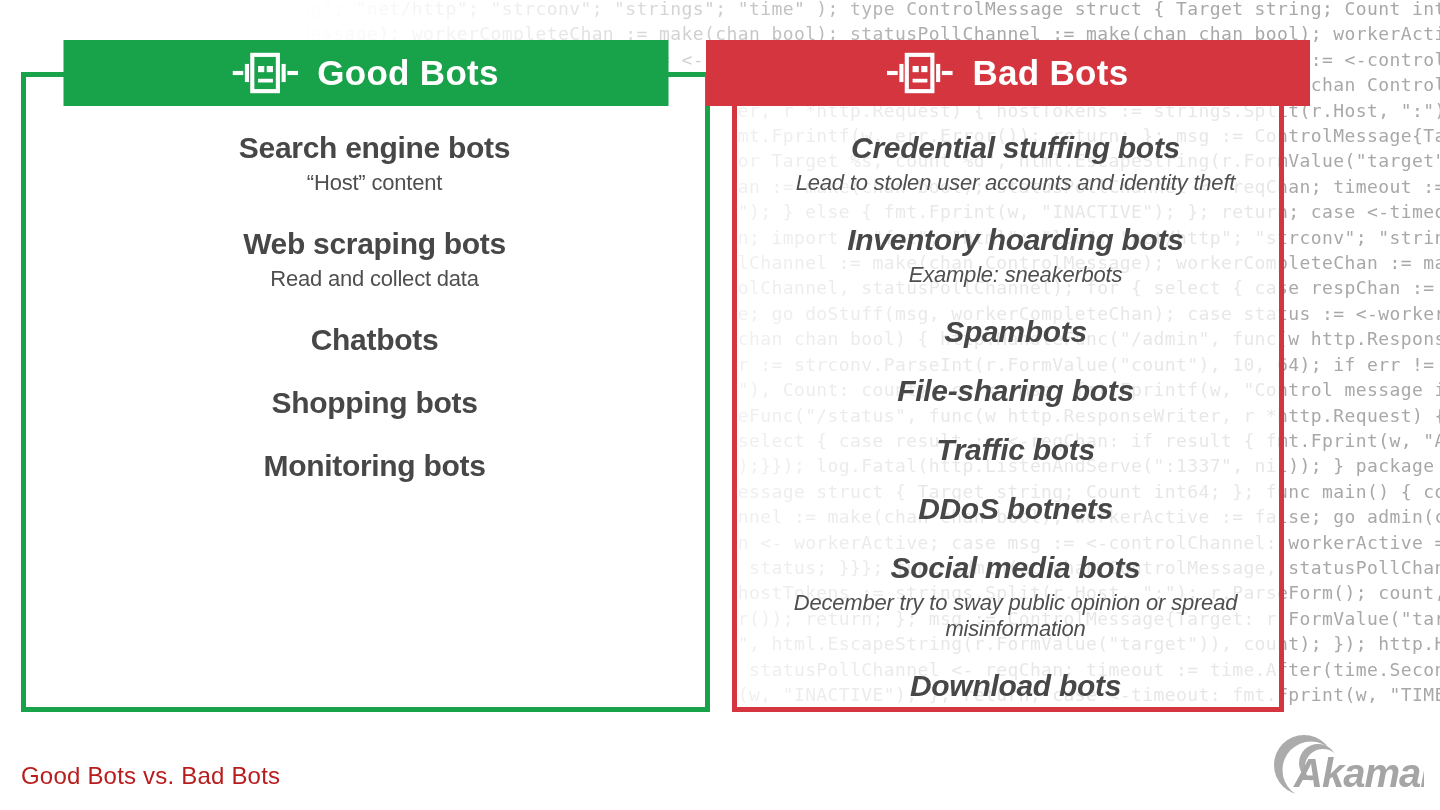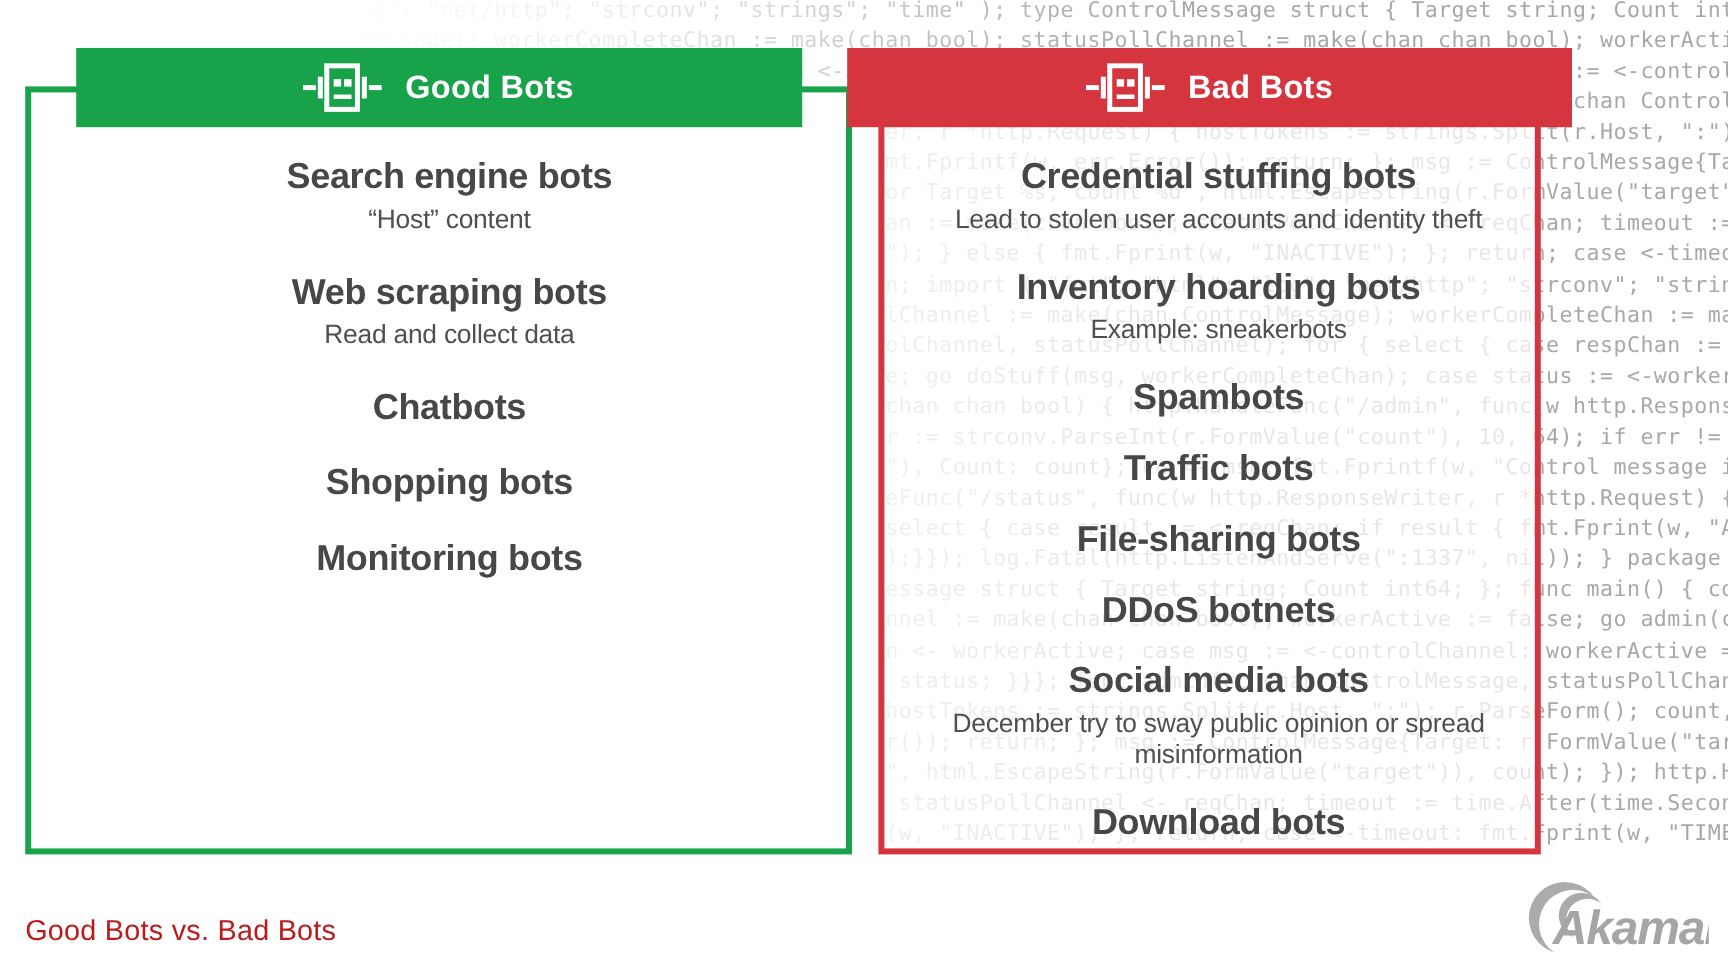--- a/index.html
+++ b/index.html
@@ -30,27 +30,27 @@
   .panel{position:absolute;top:72px;height:640px;box-sizing:border-box;z-index:3;}
   .panel.good{left:21px;width:689px;border:5px solid #18a24a;background:#fff;}
   .panel.bad{left:732px;width:552px;border:5px solid #d5353e;background:rgba(255,255,255,.72);}
 
   .bar{
     position:absolute;top:-37px;left:50%;transform:translateX(-50%);
     height:66px;display:flex;align-items:center;justify-content:center;gap:19px;
   }
   .good .bar{width:605px;background:#18a24a;}
   .bad  .bar{width:604px;background:#d5353e;}
-  .bar-title{color:#fff;font-size:27px;font-weight:bold;letter-spacing:.3px;}
+  .bar-title{color:#fff;font-size:35px;font-weight:bold;letter-spacing:.3px;}
   .robot{display:block;}
 
   .list{padding:55px 20px 0 38px;}
   .bad .list{padding-left:35px;}
   .item{margin-bottom:32px;text-align:center;}
-  .bad .item{margin-bottom:28px;}
+  .bad .item{margin-bottom:28px;font-style:italic;}
   .item-title{font-size:30px;line-height:31px;font-weight:bold;color:#474747;letter-spacing:-.3px;}
   .item-sub{font-size:22px;line-height:26px;color:#4f4f4f;margin-top:7px;letter-spacing:-.2px;}
 
   
   .caption{position:absolute;left:21px;top:762px;font-size:24px;color:#b91c1c;
            letter-spacing:.2px;z-index:3;}
   .logo{position:absolute;left:1266px;top:729px;z-index:3;}
 </style>
 </head>
 <body>
@@ -125,26 +125,26 @@
     <div class="item-title">Inventory hoarding bots</div>
     <div class="item-sub">Example: sneakerbots</div>
   </div>
 
   <div class="item">
     <div class="item-title">Spambots</div>
 
   </div>
 
   <div class="item">
-    <div class="item-title">Traffic bots</div>
+    <div class="item-title">File-sharing bots</div>
 
   </div>
 
   <div class="item">
-    <div class="item-title">File-sharing bots</div>
+    <div class="item-title">Traffic bots</div>
 
   </div>
 
   <div class="item">
     <div class="item-title">DDoS botnets</div>
 
   </div>
 
   <div class="item">
     <div class="item-title">Social media bots</div>

